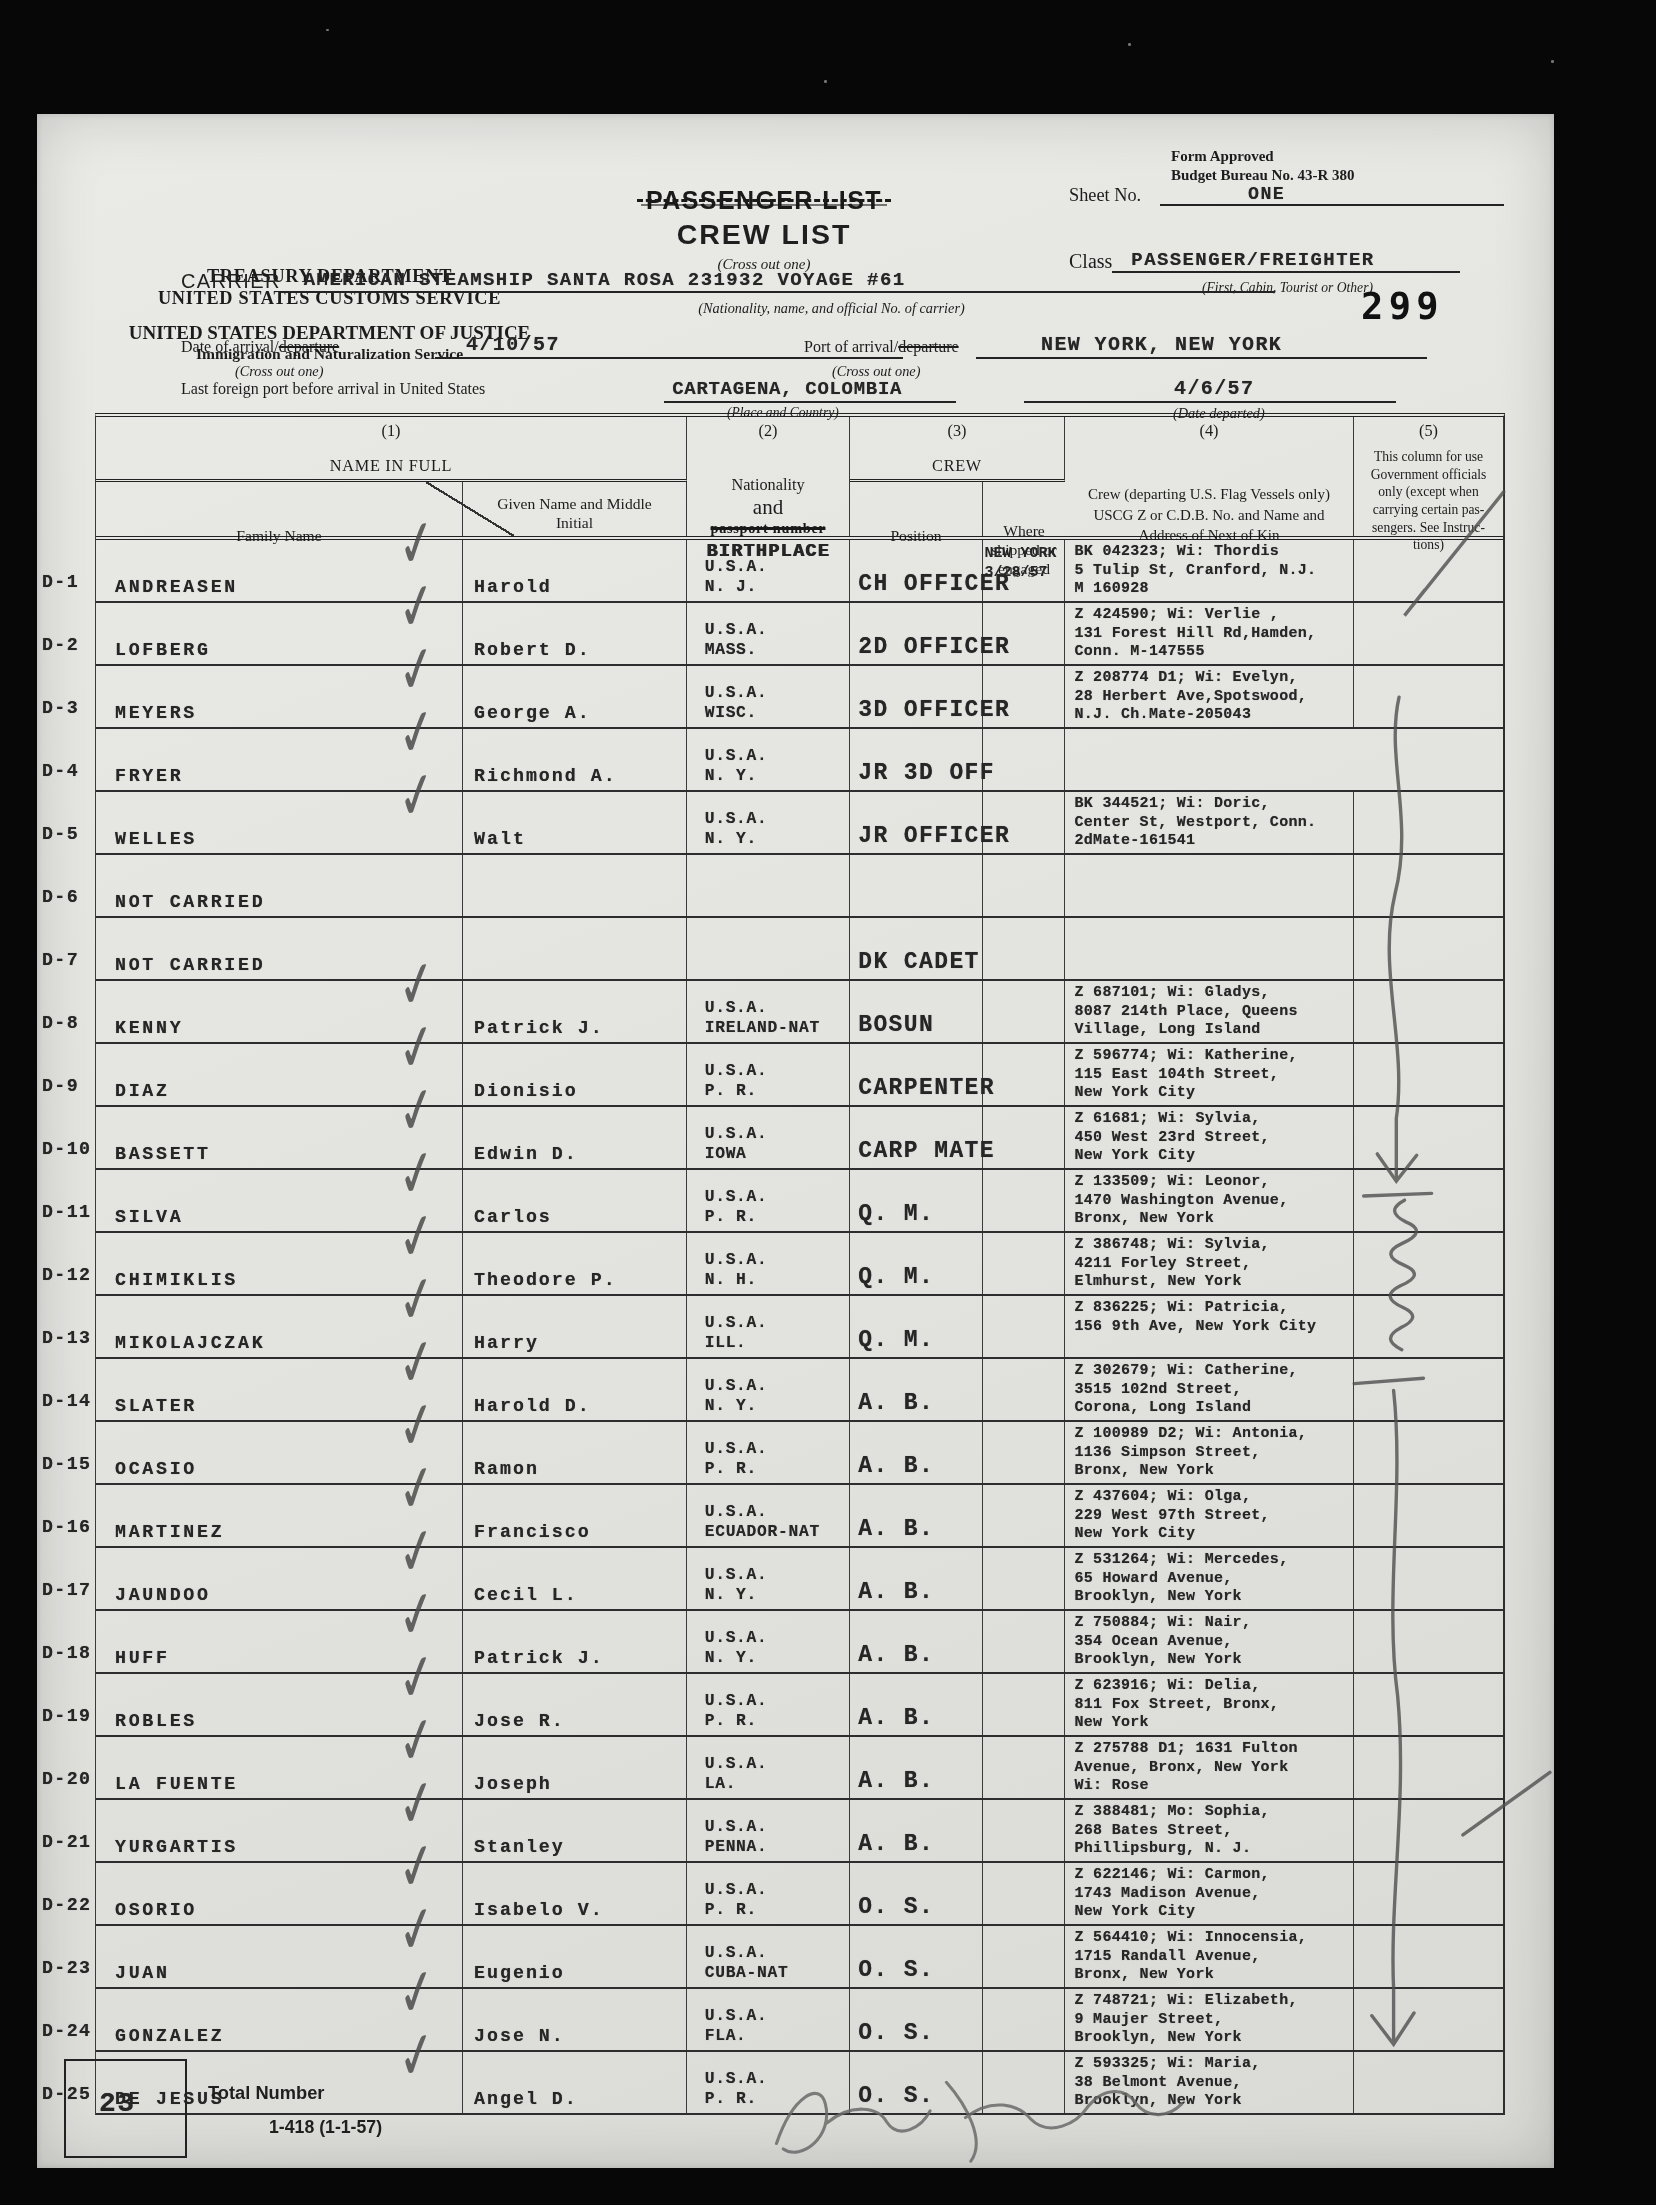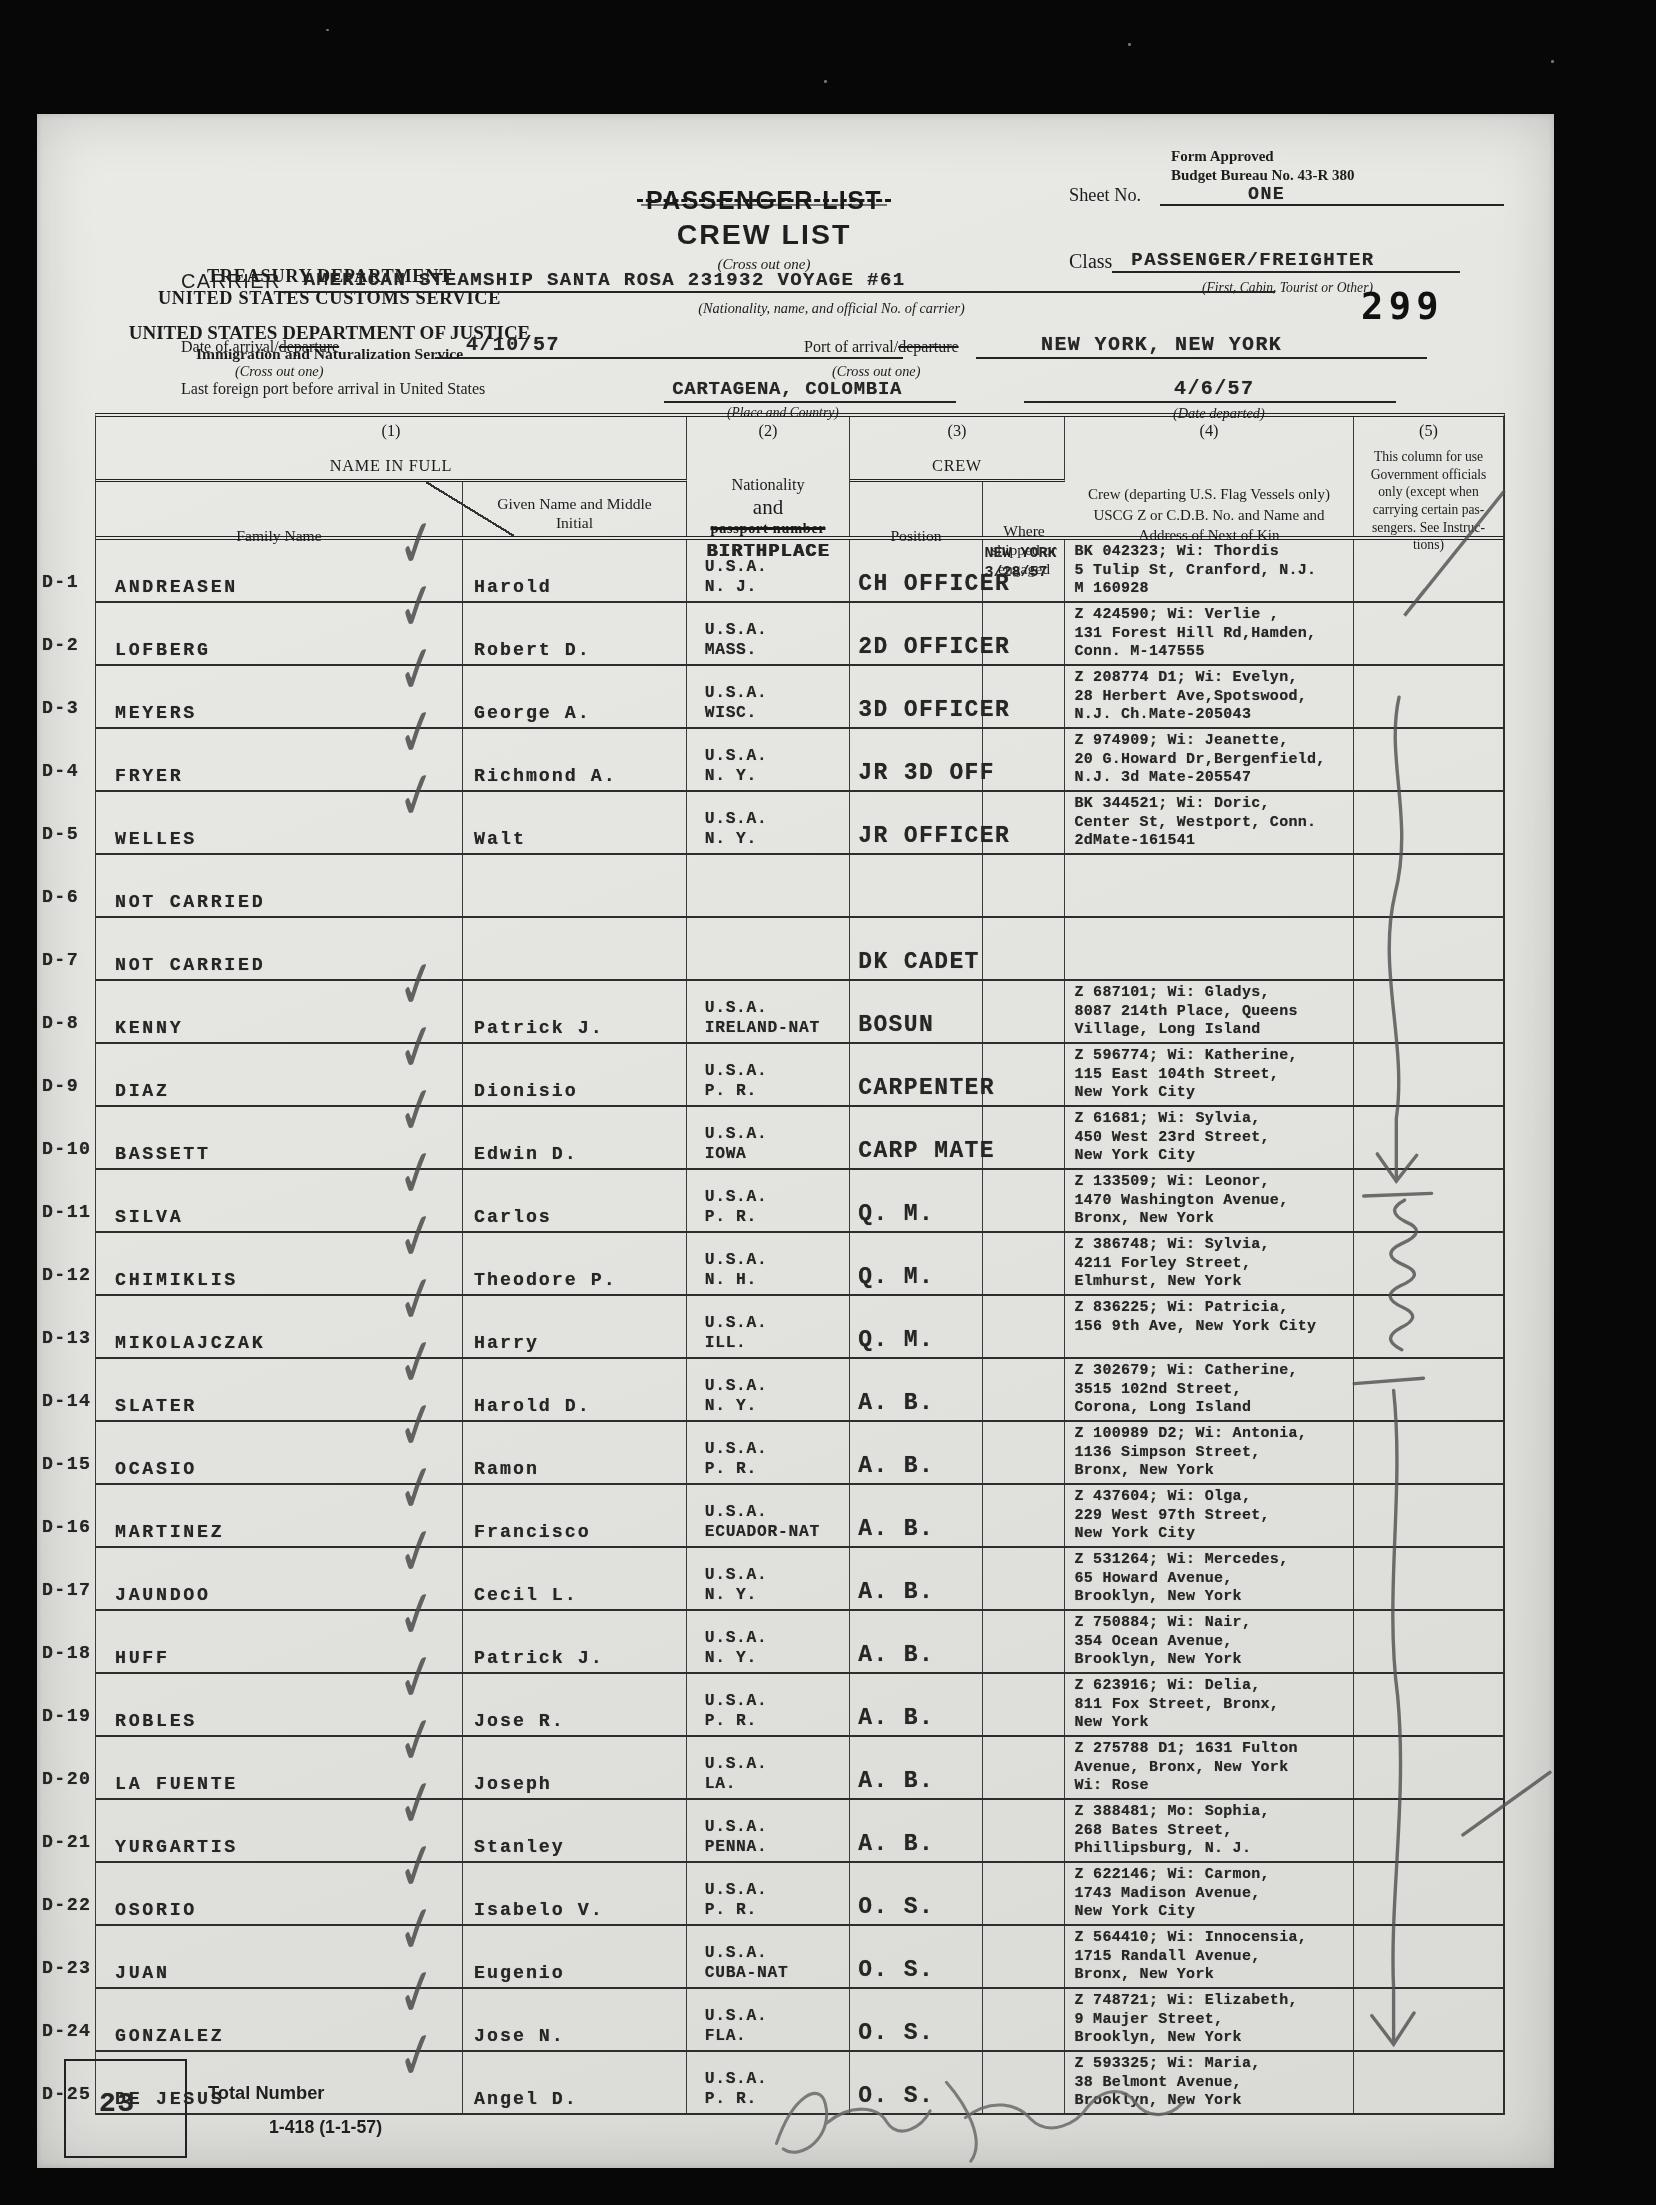--- a/index.html
+++ b/index.html
@@ -334,25 +334,20 @@
       <span class="txt">Richmond A.</span>
     </div>
     <div class="cell c-nat">
               <div class="ln">U.S.A.</div>
               <div class="ln">N. Y.</div>
             </div>
     <div class="cell c-pos">
       <span class="txt">JR 3D OFF</span>
     </div>
     <div class="cell c-shp"></div>
-    <div class="cell c-kin">
-              <div class="ln">Z 974909; Wi: Jeanette,</div>
-              <div class="ln">20 G.Howard Dr,Bergenfield,</div>
-              <div class="ln">N.J. 3d Mate-205547</div>
-            </div>
     <div class="cell c-off"></div>
   </div>
           <div class="trow">
     <span class="rowid typed">D-5</span>
     <div class="cell c-fam">
       <span class="check">✓</span>
       <span class="txt">WELLES</span>
     </div>
     <div class="cell c-giv">
       <span class="txt">Walt</span>

